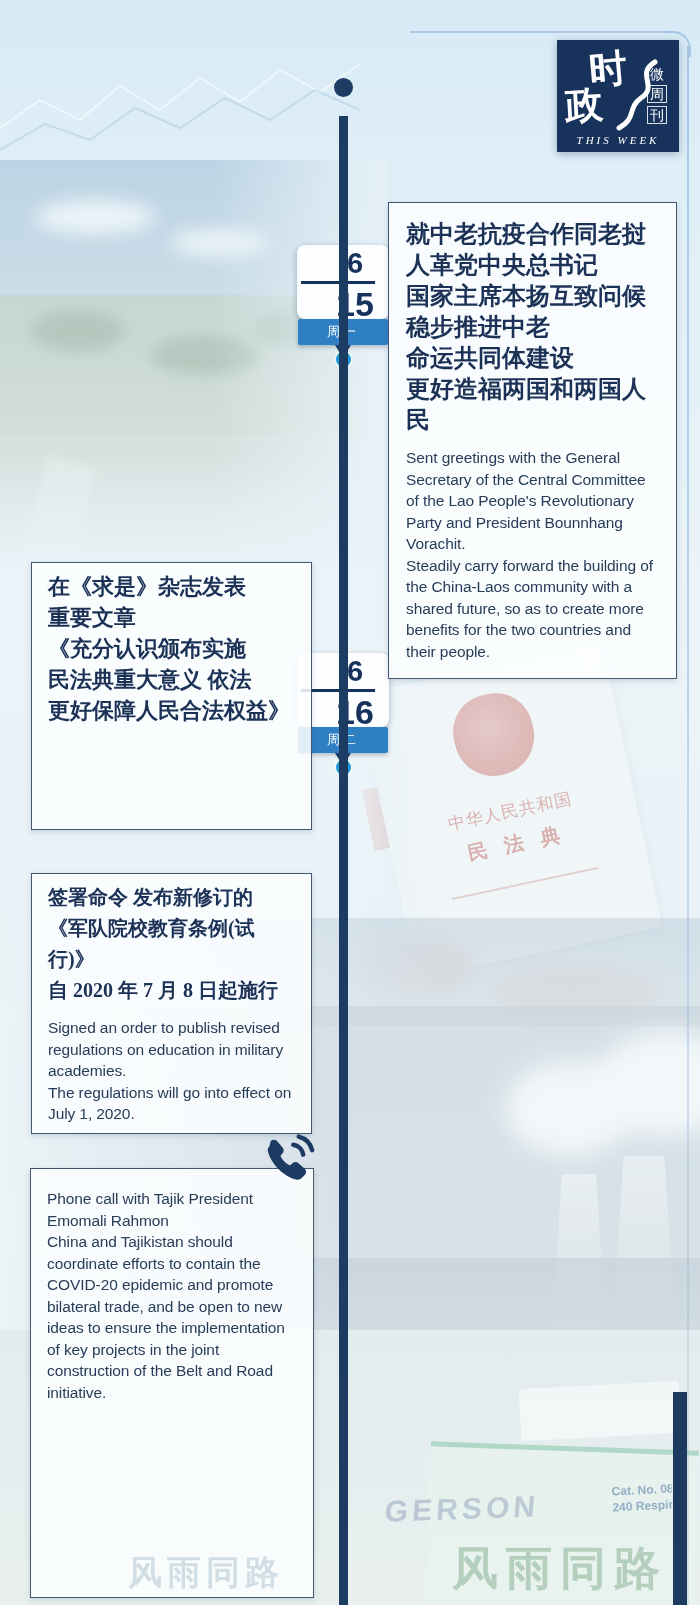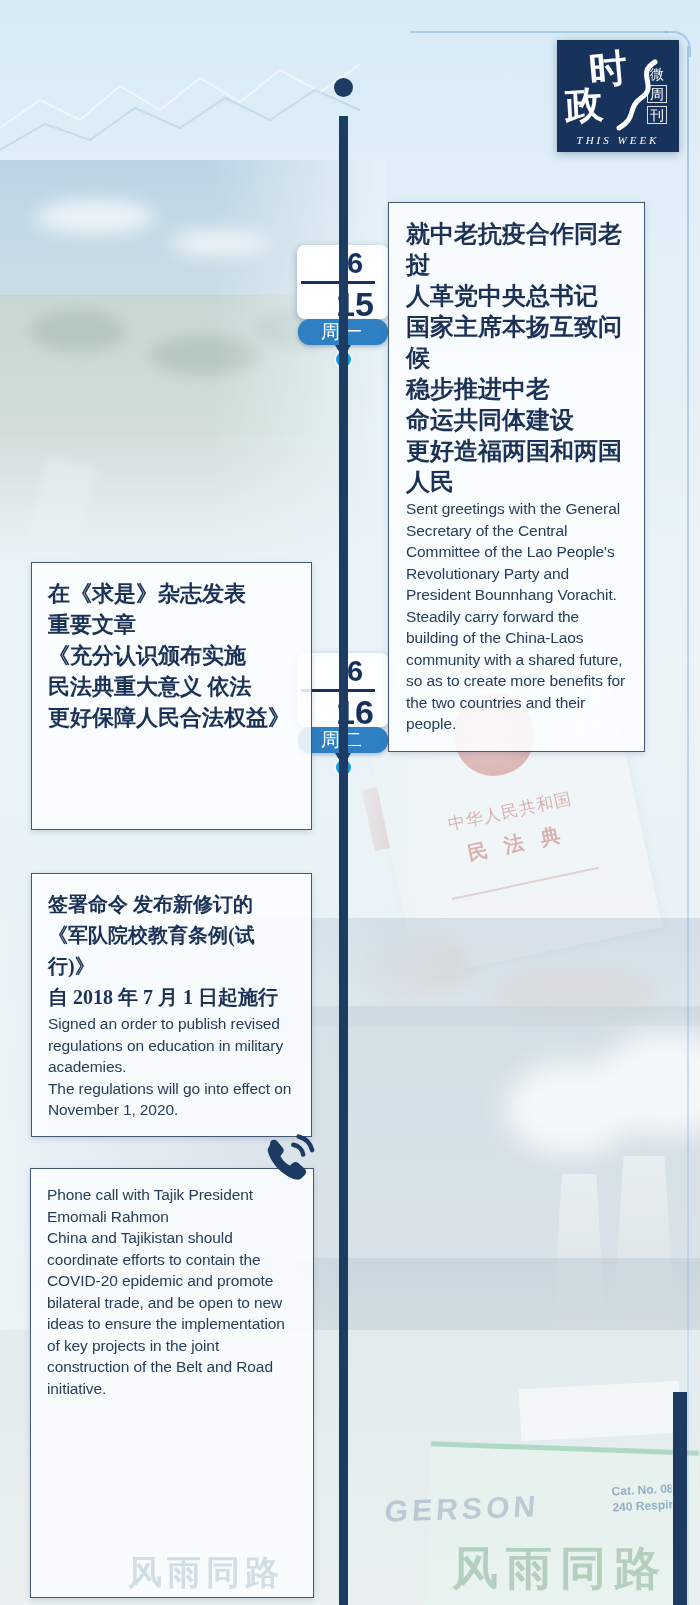--- a/index.html
+++ b/index.html
@@ -82,36 +82,36 @@
   .tl-line{left:339px;top:116px;width:9px;height:1489px;background:#1d3c63;z-index:2;}
   .tl-topdot{left:334px;top:78px;width:19px;height:19px;border-radius:50%;background:#1d3c63;z-index:2;}
 
   .marker{z-index:4;}
   .m-card{position:absolute;left:297px;width:92px;height:74px;background:#fdfeff;border-radius:8px;
       box-shadow:0 2px 6px rgba(25,55,95,.35);text-align:center;}
   .m-num{font-weight:bold;color:#15315c;padding-left:24px;line-height:1;}
   .m-num.top{font-size:29px;padding-top:4px;}
   .m-num.bot{font-size:34px;padding-top:3px;}
   .m-div{width:74px;height:3px;background:#15315c;margin:3px 0 0 4px;}
-  .m-band{position:absolute;left:298px;width:90px;height:26px;background:#2e80c3;border-radius:12px;
-      color:#fff;font-size:19px;line-height:26px;text-align:center;letter-spacing:3px;
+  .m-band{position:absolute;left:298px;width:90px;height:26px;background:#2e80c3;border-radius:2px;
+      color:#fff;font-size:13px;line-height:26px;text-align:center;letter-spacing:3px;
       box-shadow:0 2px 4px rgba(25,55,95,.3);}
   .m-ptr{position:absolute;left:335px;width:0;height:0;border-left:8px solid transparent;
       border-right:8px solid transparent;border-top:13px solid #1c3a62;}
   .m-dot{position:absolute;left:336px;width:15px;height:15px;border-radius:50%;background:#189ad8;
       box-shadow:0 0 0 2px rgba(255,255,255,.4);}
 
   
   .evbox{background:rgba(252,254,255,.87);border:1px solid rgba(35,58,88,.85);
-      box-shadow:0 2px 6px rgba(40,70,110,.18);box-sizing:border-box;z-index:3;padding:15px 16px;}
+      box-shadow:0 2px 6px rgba(40,70,110,.18);box-sizing:border-box;z-index:3;padding:8px 16px;}
   .zh-head{white-space:pre-line;color:#1b3156;font-weight:600;
       font-family:"Liberation Serif","DejaVu Serif",serif;}
   .en-body{white-space:pre-line;color:#273c58;font-size:15.5px;line-height:21.5px;letter-spacing:-.1px;
-      }
-  .box1{left:388px;top:202px;width:257px;min-height:433px;padding:16px 17px;}
+      margin-top:11px;}
+  .box1{left:388px;top:202px;width:289px;min-height:433px;padding:16px 17px;}
   .box1 .zh-head{font-size:24px;line-height:31px;}
   .box2{left:31px;top:562px;width:281px;min-height:268px;}
   .box2 .zh-head{font-size:22px;line-height:31px;}
   .box3{left:31px;top:873px;width:281px;min-height:232px;}
   .box3 .zh-head{font-size:20px;line-height:31px;}
   .box4{left:30px;top:1168px;width:284px;height:430px;overflow:hidden;}
   .box4 .zh-head{font-size:20px;line-height:30px;}
 
   .phone{left:258px;top:1133px;z-index:4;}
 
@@ -233,23 +233,23 @@
     <div class="zh-head">在《求是》杂志发表
 重要文章
 《充分认识颁布实施
 民法典重大意义 依法
 更好保障人民合法权益》</div>
   </div>
 
   <div class="abs evbox box3">
     <div class="zh-head">签署命令 发布新修订的
 《军队院校教育条例(试行)》
-自 2018 年 7 月 1 日起施行</div>
+自 2020 年 7 月 8 日起施行</div>
     <div class="en-body">Signed an order to publish revised regulations on education in military academies.
-The regulations will go into effect on November 1, 2020.</div>
+The regulations will go into effect on July 1, 2020.</div>
   </div>
 
   <svg class="abs phone" width="58" height="54" viewBox="0 0 64 60">
     <path fill="#1c3a62" d="M14 9c2-2 5-2 7 0l6 7c1.7 1.7 1.8 4.3.3 6.2l-2.6 3.3c2.2 4.6 5.9 8.3 10.5 10.5l3.3-2.6c1.9-1.5 4.5-1.4 6.2.3l7 6c2 2 2 5 0 7l-3.4 3.4c-1.6 1.6-4 2.2-6.2 1.5C28.4 48.3 15 34.9 10.9 21c-.7-2.2-.1-4.6 1.5-6.2z"></path>
     <g fill="none" stroke="#1c3a62" stroke-width="5" stroke-linecap="round">
       <path d="M39 13a13 13 0 0 1 11 11"></path>
       <path d="M45 4a21 21 0 0 1 15 15"></path>
     </g>
   </svg>
 

